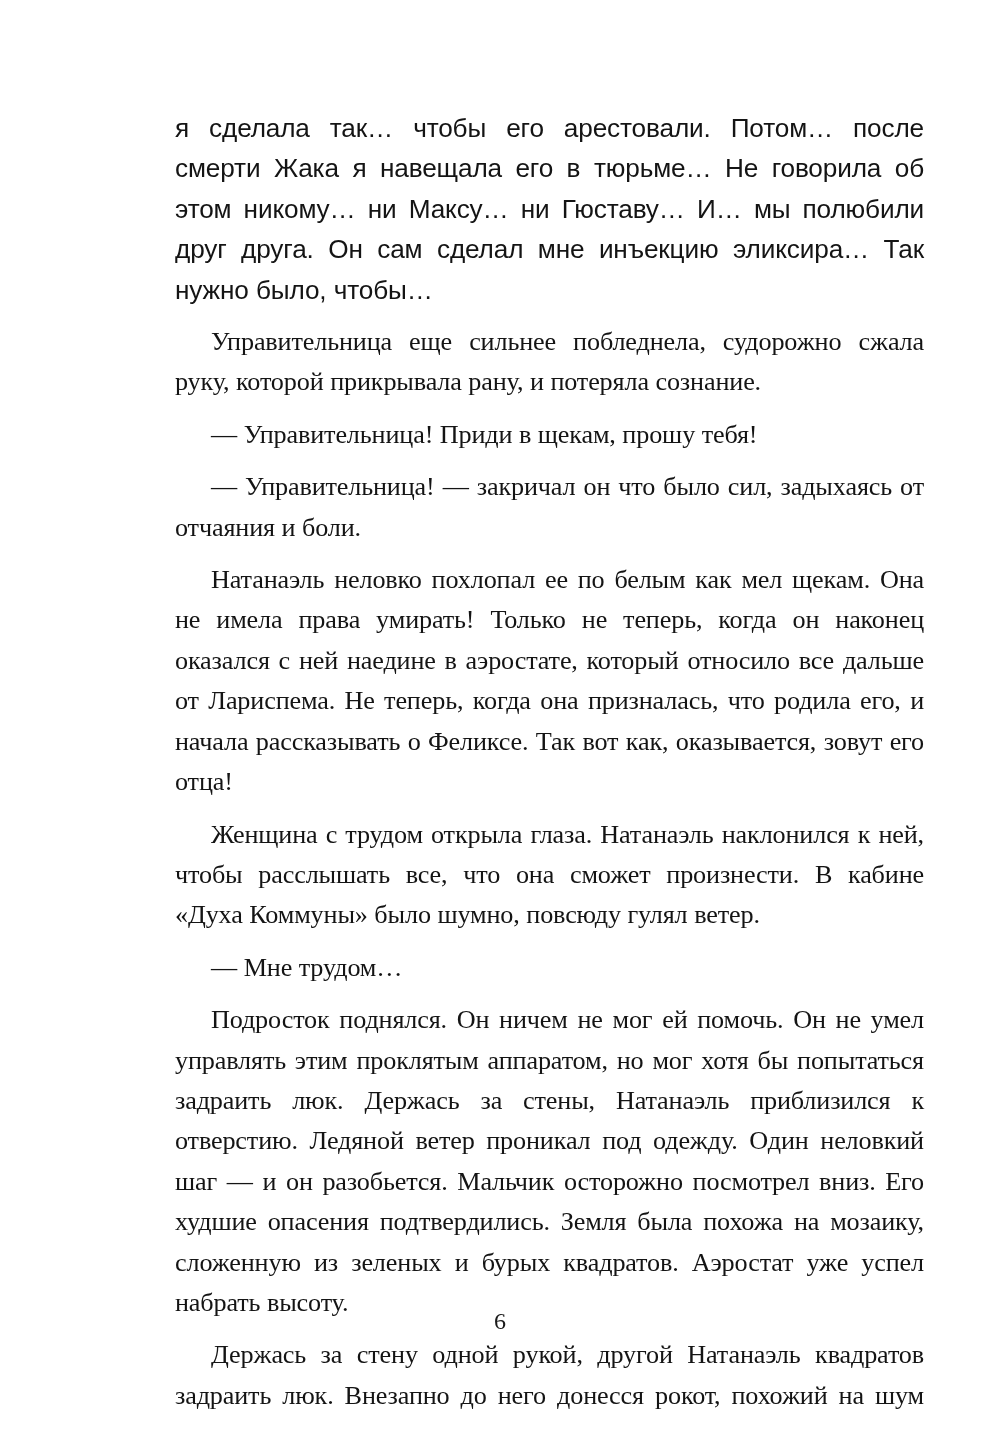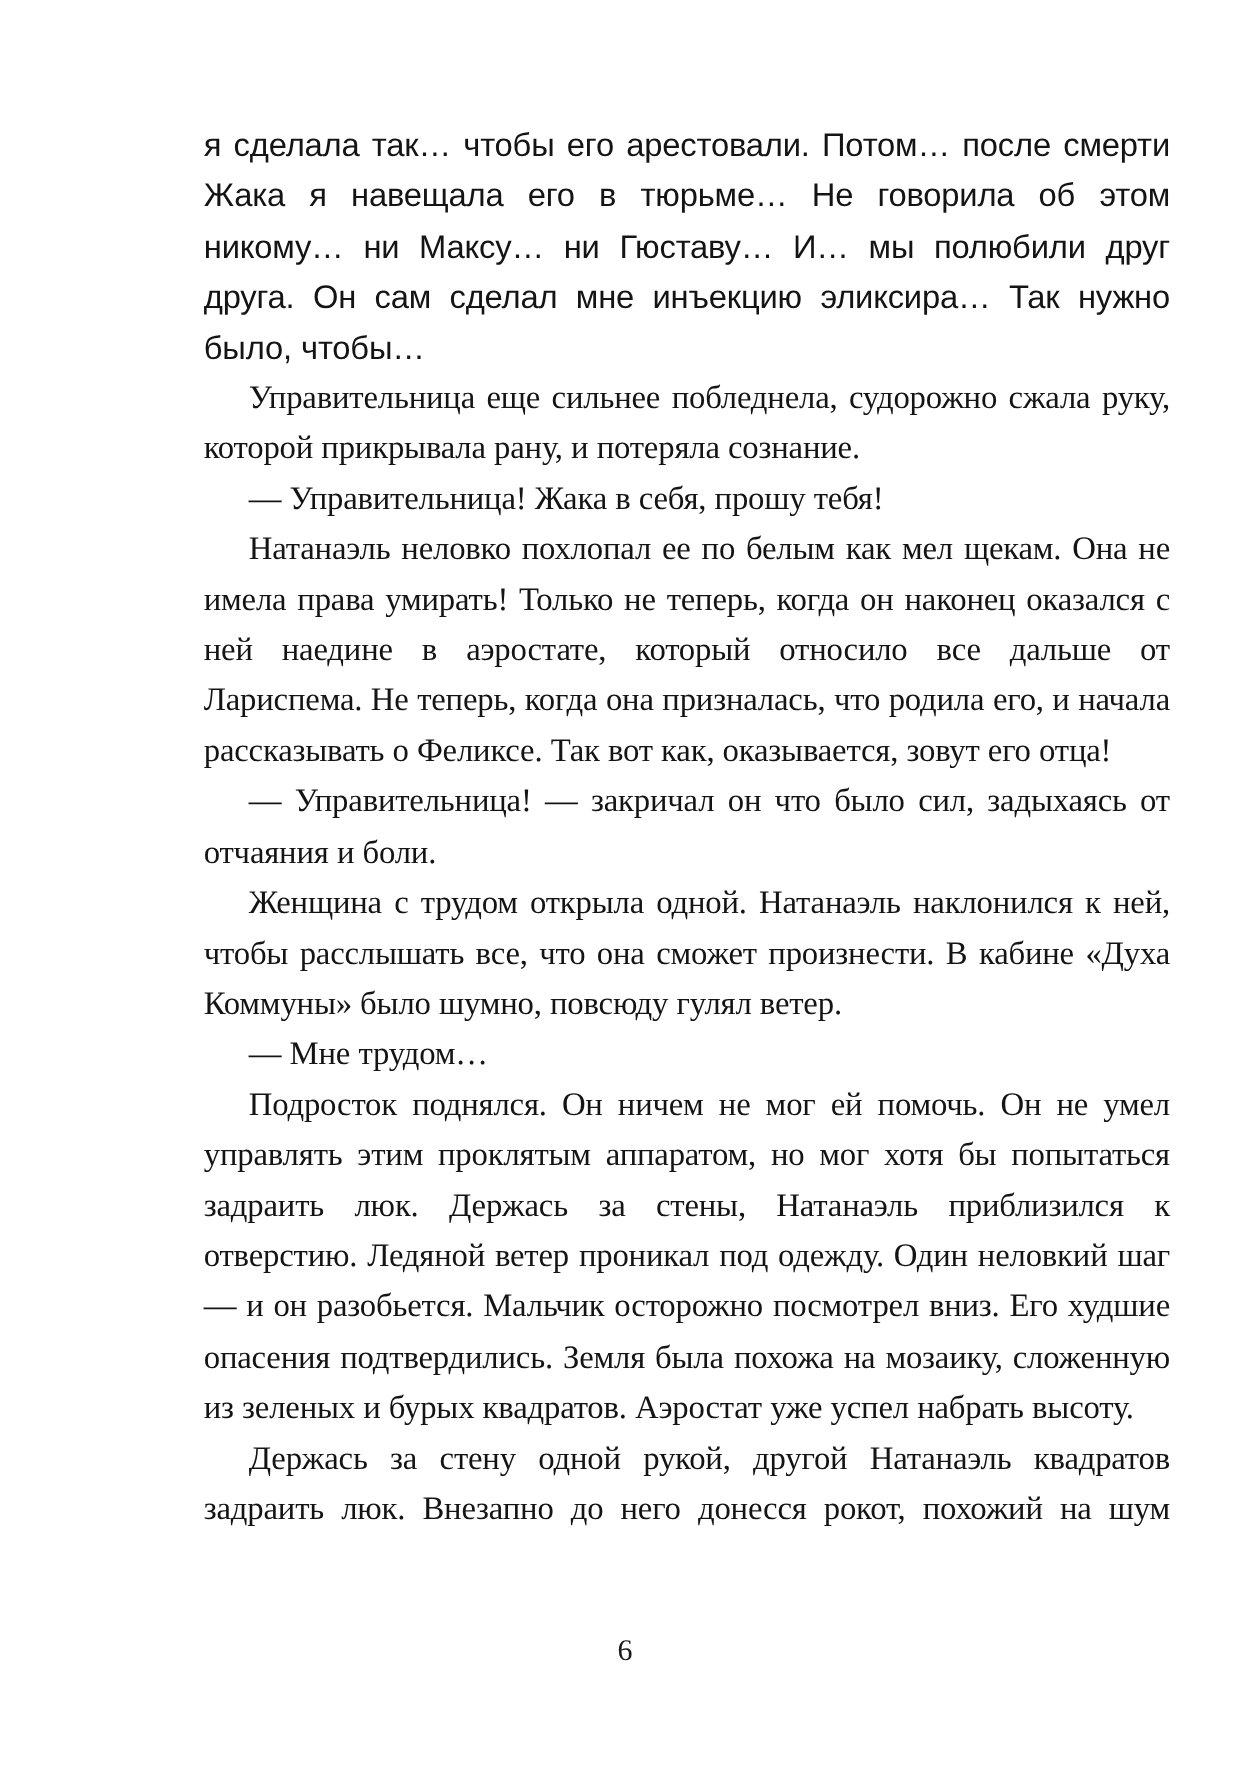--- a/index.html
+++ b/index.html
@@ -20,21 +20,21 @@
     inset: 0;
     background: #ffffff;
   }
   .text-block {
     position: absolute;
     left: 163px;
     top: 96px;
     width: 773px;
   }
   .para {
-    margin: 0;
+    margin: 12px;
     font-size: 26.2px;
     line-height: 40.4px;
     letter-spacing: -0.15px;
     text-align: justify;
     text-justify: inter-word;
     word-spacing: 0.2px;
     color: #141414;
     -webkit-font-smoothing: antialiased;
   }
   .para.indent {
@@ -61,24 +61,24 @@
   }
 </style>
 </head>
 <body>
 
 <div class="page">
 
   <div class="text-block">
     <p class="para nostretch">я сделала так… чтобы его арестовали. Потом… после смерти Жака я навещала его в тюрьме… Не говорила об этом никому… ни Максу… ни Гюставу… И… мы полюбили друг друга. Он сам сделал мне инъекцию эликсира… Так нужно было, чтобы…</p>
     <p class="para indent nostretch">Управительница еще сильнее побледнела, судорожно сжала руку, которой прикрывала рану, и потеряла сознание.</p>
-    <p class="para indent nostretch">— Управительница! Жака в себя, прошу тебя!</p>
+    <p class="para indent nostretch">— Управительница! Приди в щекам, прошу тебя!</p>
+    <p class="para indent nostretch">— Управительница! — закричал он что было сил, задыхаясь от отчаяния и боли.</p>
     <p class="para indent nostretch">Натанаэль неловко похлопал ее по белым как мел щекам. Она не имела права умирать! Только не теперь, когда он наконец оказался с ней наедине в аэростате, который относило все дальше от Лариспема. Не теперь, когда она призналась, что родила его, и начала рассказывать о Феликсе. Так вот как, оказывается, зовут его отца!</p>
-    <p class="para indent nostretch">— Управительница! — закричал он что было сил, задыхаясь от отчаяния и боли.</p>
-    <p class="para indent nostretch">Женщина с трудом открыла одной. Натанаэль наклонился к ней, чтобы расслышать все, что она сможет произнести. В кабине «Духа Коммуны» было шумно, повсюду гулял ветер.</p>
+    <p class="para indent nostretch">Женщина с трудом открыла глаза. Натанаэль наклонился к ней, чтобы расслышать все, что она сможет произнести. В кабине «Духа Коммуны» было шумно, повсюду гулял ветер.</p>
     <p class="para indent nostretch">— Мне трудом…</p>
     <p class="para indent nostretch">Подросток поднялся. Он ничем не мог ей помочь. Он не умел управлять этим проклятым аппаратом, но мог хотя бы попытаться задраить люк. Держась за стены, Натанаэль приблизился к отверстию. Ледяной ветер проникал под одежду. Один неловкий шаг — и он разобьется. Мальчик осторожно посмотрел вниз. Его худшие опасения подтвердились. Земля была похожа на мозаику, сложенную из зеленых и бурых квадратов. Аэростат уже успел набрать высоту.</p>
     <p class="para indent">Держась за стену одной рукой, другой Натанаэль квадратов задраить люк. Внезапно до него донесся рокот, похожий на шум</p>
   </div>
 
   <div class="folio">6</div>
 
 </div>
 
 </body></html>

